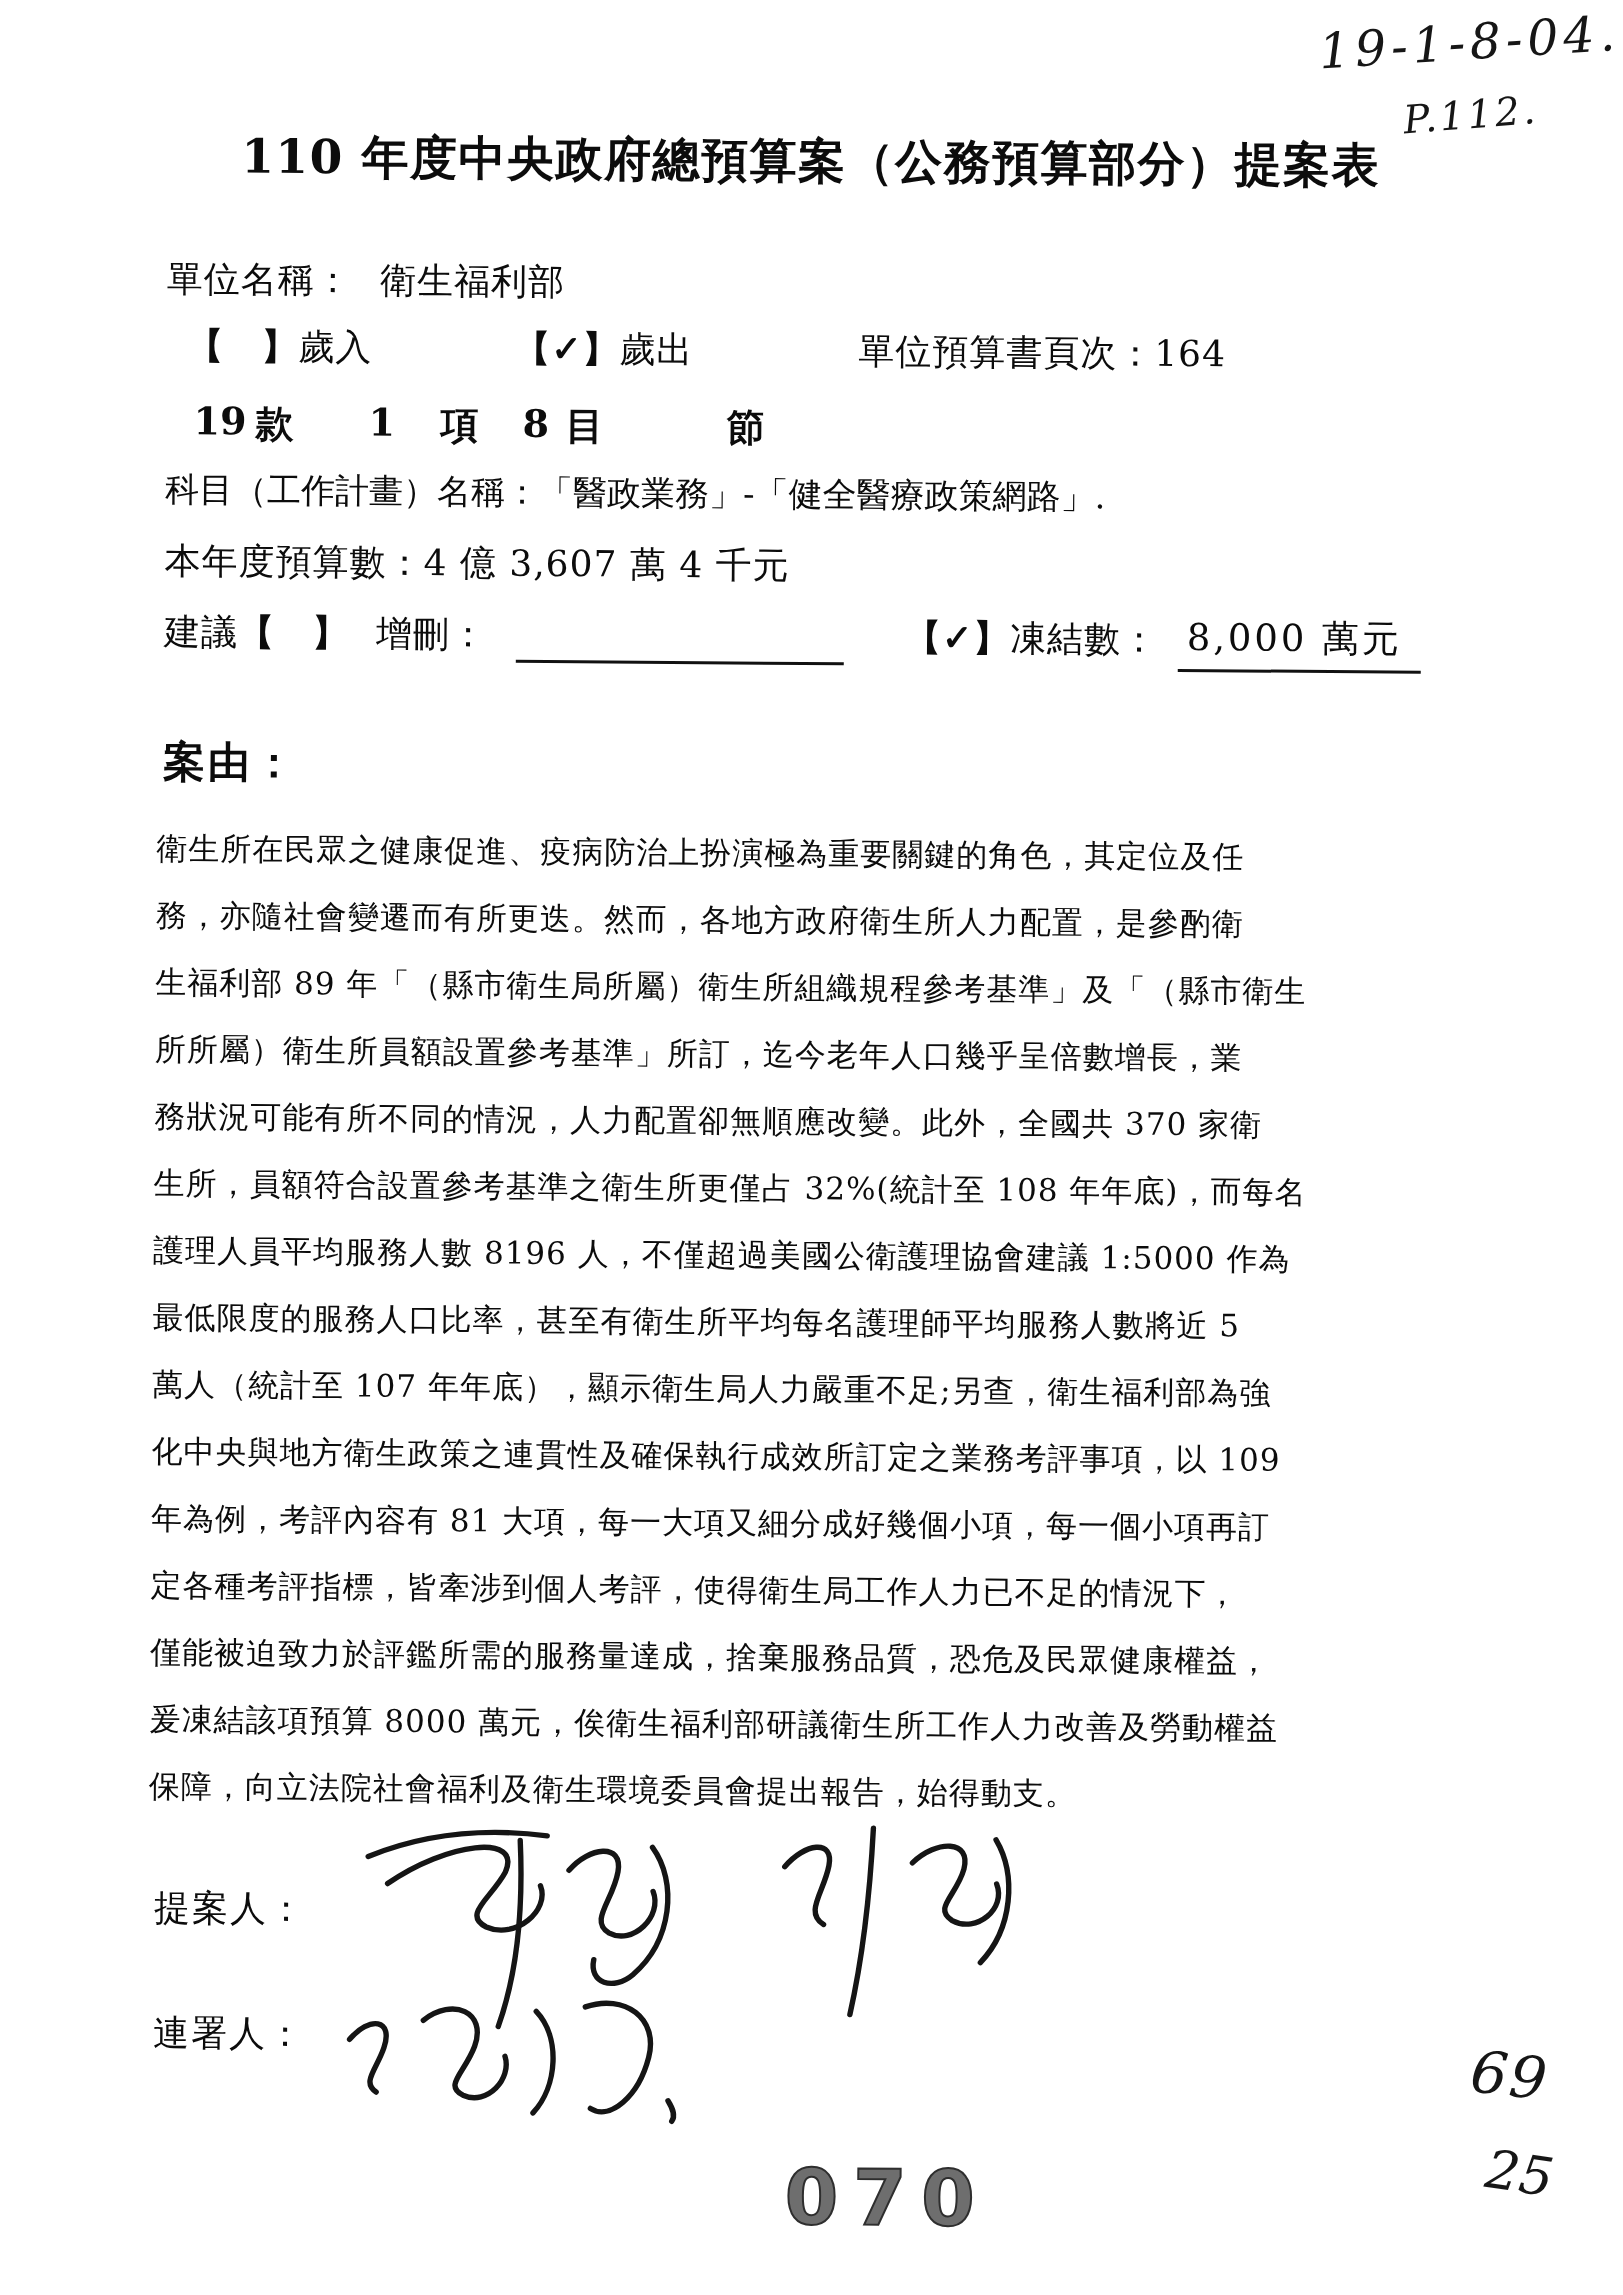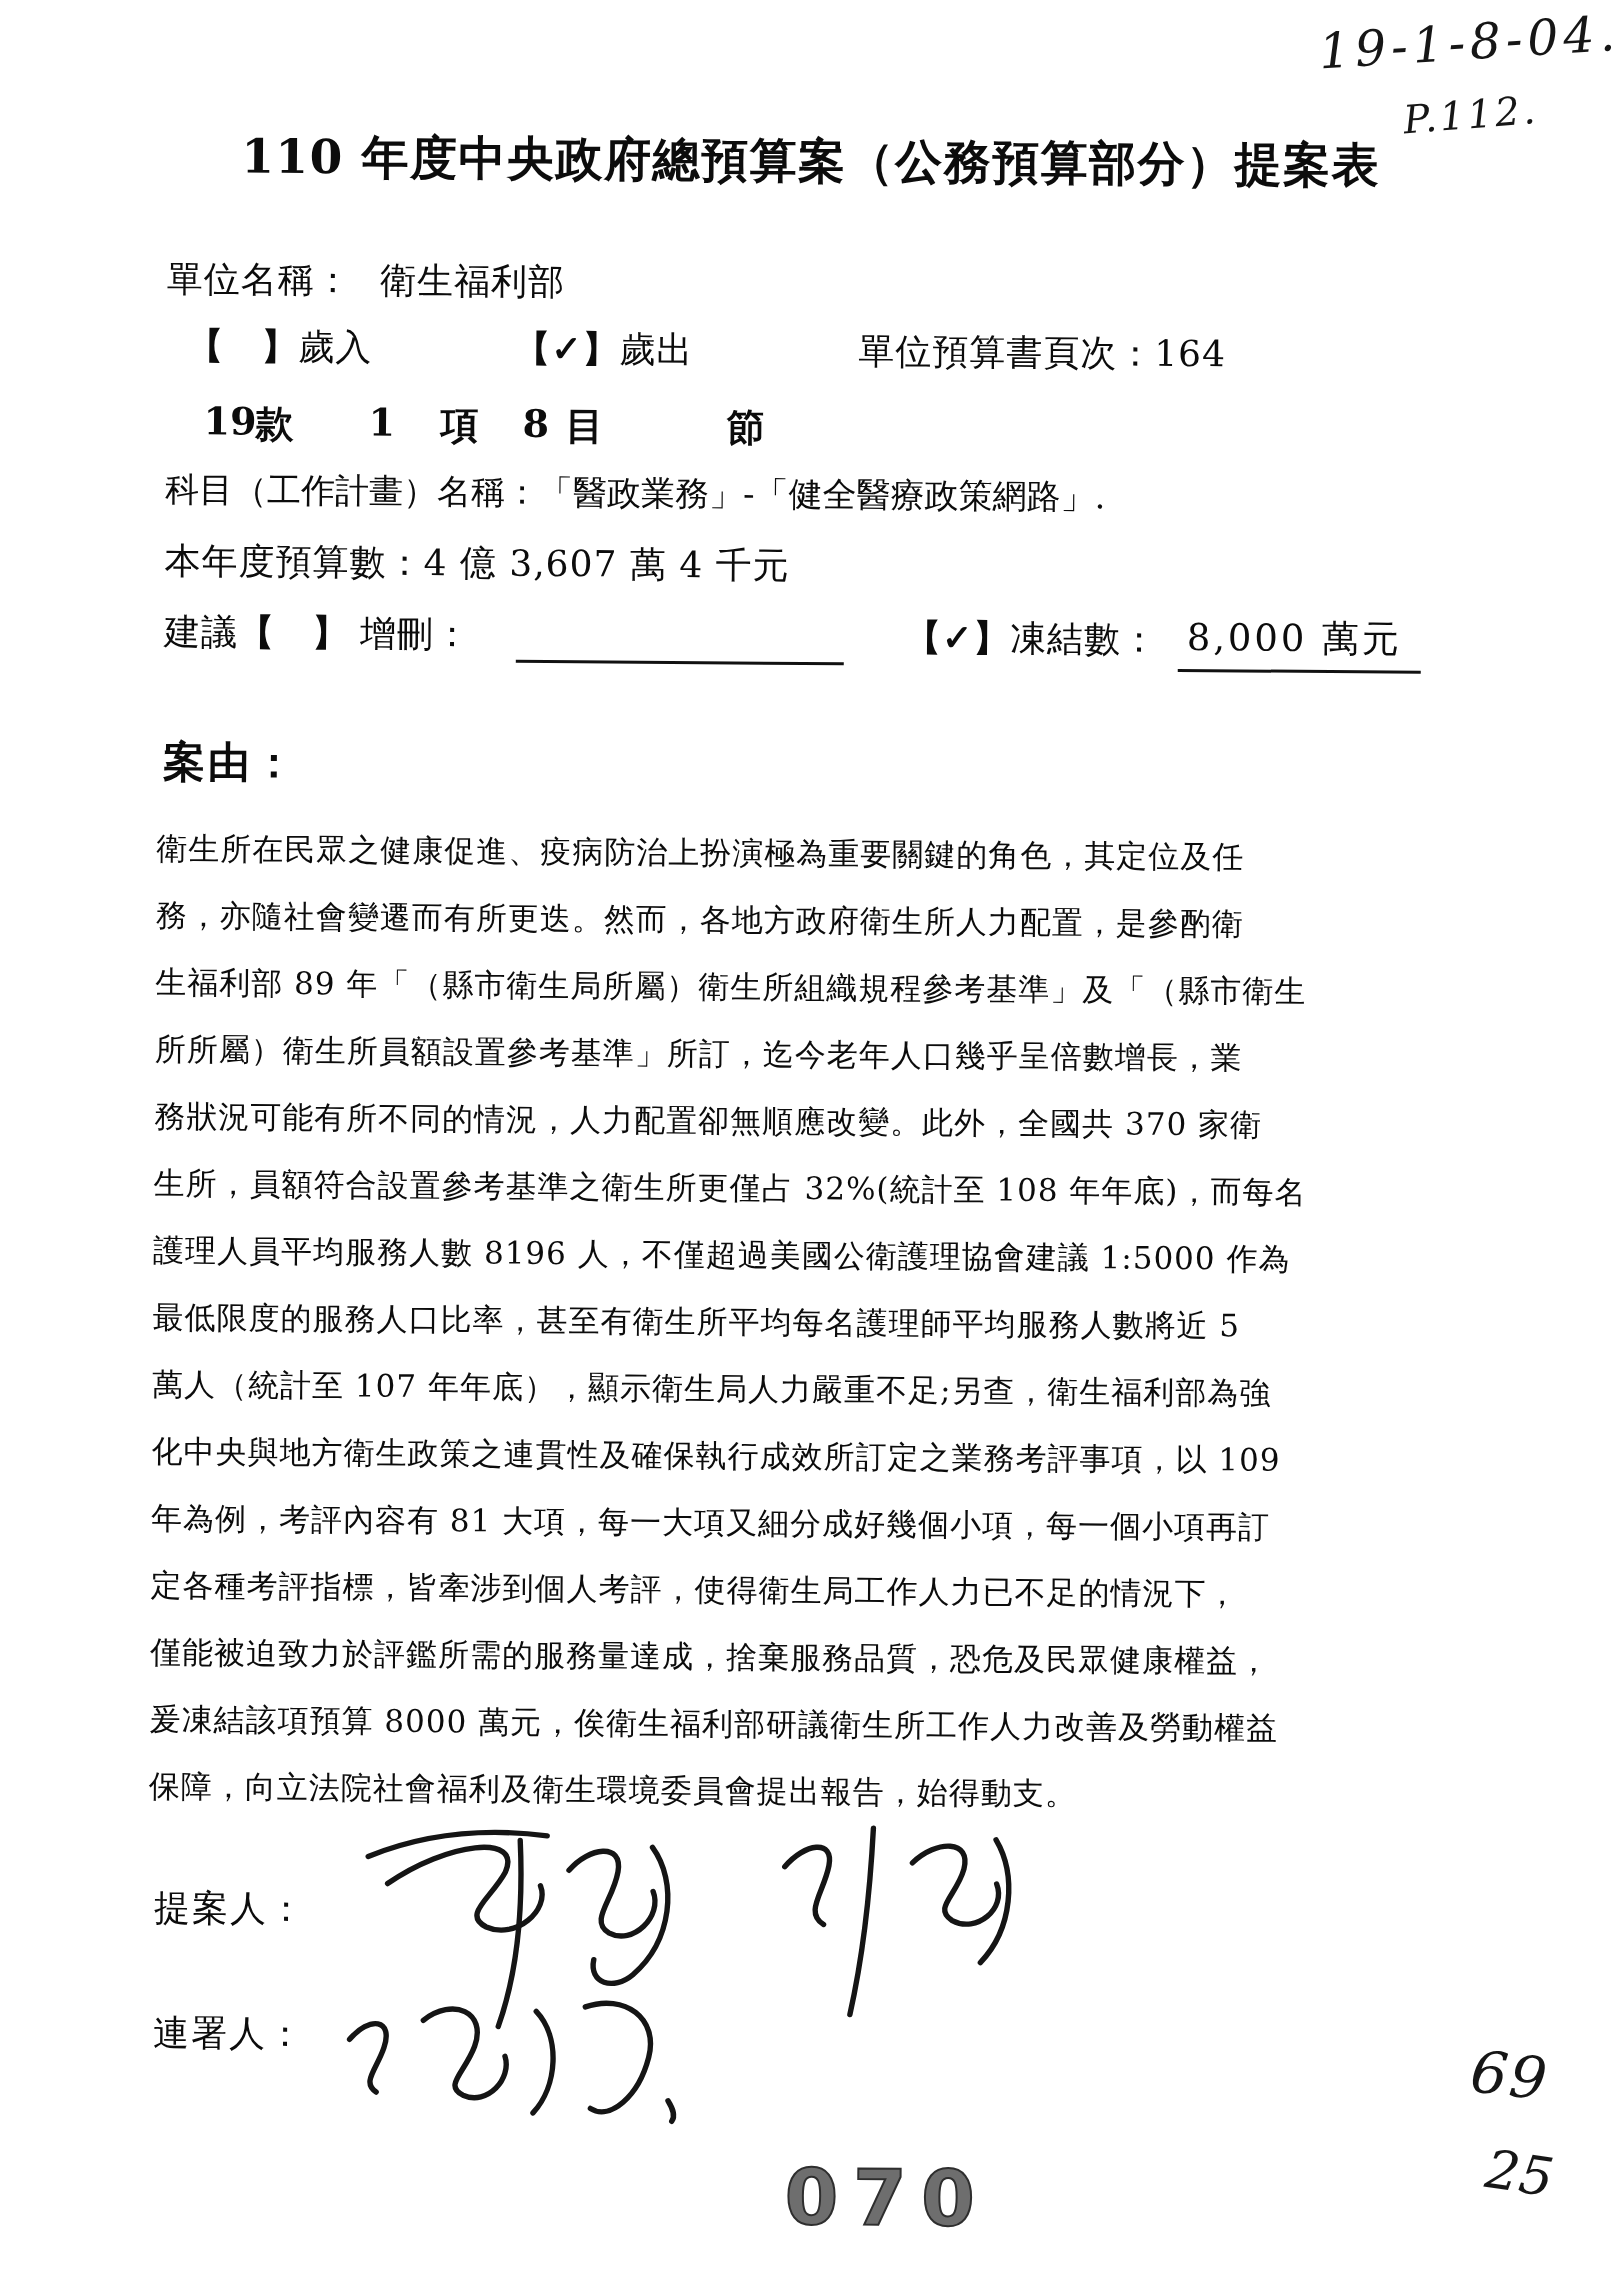--- a/index.html
+++ b/index.html
@@ -27,32 +27,32 @@
 
   .fieldrow{font-size:36px;letter-spacing:1px;}
   .row-unit{left:169px;top:260px;}
   .row-unit .val{margin-left:28.4px;}
   .seg-rev{left:190px;top:327px;}
   .seg-exp{left:517px;top:327px;}
   .seg-pageidx{left:861px;top:327px;}
   .bracket{font-weight:700;}
 
   .cls{font-size:38px;font-weight:600;}
-  .cls-kuan-v{left:207px;top:403px;}
+  .cls-kuan-v{left:197px;top:403px;}
   .cls-kuan-u{left:259px;top:403px;}
   .cls-xiang-v{left:372px;top:403px;}
   .cls-xiang-u{left:444px;top:403px;}
   .cls-mu-v{left:526px;top:403px;}
   .cls-mu-u{left:569px;top:403px;}
   .cls-jie-u{left:730px;top:403px;}
 
   .row-subject{left:169px;top:472px;font-size:34px;}
   .row-budget{left:169px;top:542px;}
   .row-proposal{left:169px;top:613px;}
-  .row-proposal .adjust-label{margin-left:11px;}
+  .row-proposal .adjust-label{margin-left:27px;}
   .blank-underline{
     left:521px;top:617px;width:328px;height:45px;
     border-bottom:3.4px solid #111;
   }
   .seg-freeze{left:910px;top:613px;}
   .freeze-amount{
     left:1183px;top:610px;font-size:37px;letter-spacing:2.9px;
     padding:0 19.6px 5.9px 8.8px;border-bottom:3.4px solid #111;
   }
 

